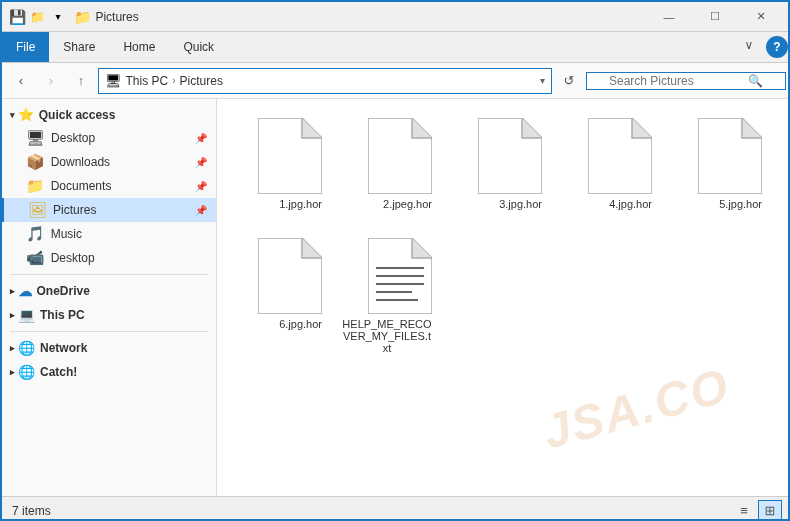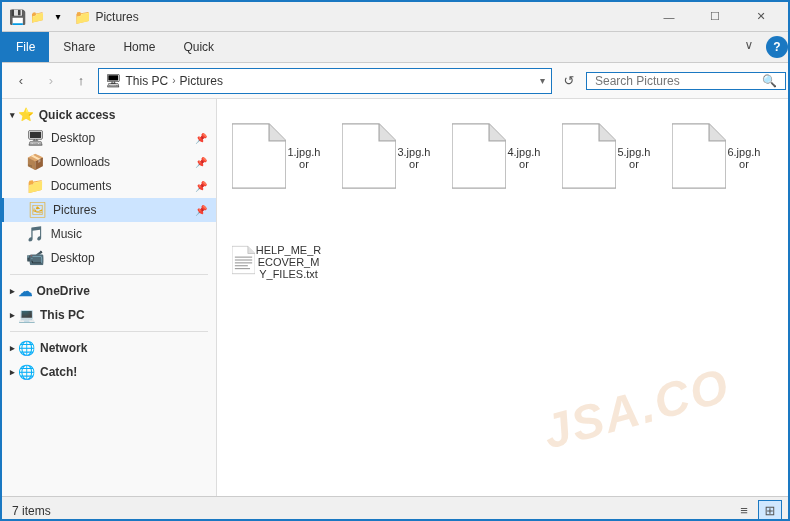--- a/index.html
+++ b/index.html
@@ -115,21 +115,21 @@
       font-size: 12px;
     }
     .path-chevron { color: #666; font-size: 10px; }
     .search-box {
       width: 200px;
       height: 18px;
       border: 1px solid #1a78c2;
       background: white;
       display: flex;
       align-items: center;
-      padding: 0 8px;
+      padding: 0 22px;
       gap: 4px;
     }
     .search-box input {
       border: none;
       outline: none;
       font-size: 12px;
       width: 100%;
       background: transparent;
       color: #999;
     }
@@ -208,22 +208,22 @@
       display: flex;
       flex-wrap: wrap;
       align-content: flex-start;
       gap: 10px;
     }
 
     
     .file-item {
       width: 100px;
       display: flex;
-      flex-direction: row;
-      align-items: center;
+      flex-direction: column;
+      align-items: flex-end;
       padding: 8px 4px;
       cursor: pointer;
       border: 1px solid transparent;
       border-radius: 2px;
     }
     .file-icon {
       width: 64px;
       height: 76px;
       position: relative;
     }
@@ -412,20 +412,29 @@
       <div class="file-item">
         <div class="file-icon">
           <svg viewBox="0 0 64 76" xmlns="http://www.w3.org/2000/svg">
             <polygon points="0,0 44,0 64,20 64,76 0,76" fill="white" stroke="#aaa" stroke-width="1.5"></polygon>
             <polyline points="44,0 44,20 64,20" fill="#e0e0e0" stroke="#aaa" stroke-width="1.5"></polyline>
           </svg>
         </div>
         <div class="file-name">1.jpg.hor</div>
       </div>
 
+      <div class="file-item">
+        <div class="file-icon">
+          <svg viewBox="0 0 64 76" xmlns="http://www.w3.org/2000/svg">
+            <polygon points="0,0 44,0 64,20 64,76 0,76" fill="white" stroke="#aaa" stroke-width="1.5"></polygon>
+            <polyline points="44,0 44,20 64,20" fill="#e0e0e0" stroke="#aaa" stroke-width="1.5"></polyline>
+          </svg>
+        </div>
+        <div class="file-name">2.jpeg.hor</div>
+      </div>
 
       <div class="file-item">
         <div class="file-icon">
           <svg viewBox="0 0 64 76" xmlns="http://www.w3.org/2000/svg">
             <polygon points="0,0 44,0 64,20 64,76 0,76" fill="white" stroke="#aaa" stroke-width="1.5"></polygon>
             <polyline points="44,0 44,20 64,20" fill="#e0e0e0" stroke="#aaa" stroke-width="1.5"></polyline>
           </svg>
         </div>
         <div class="file-name">3.jpg.hor</div>
       </div>

